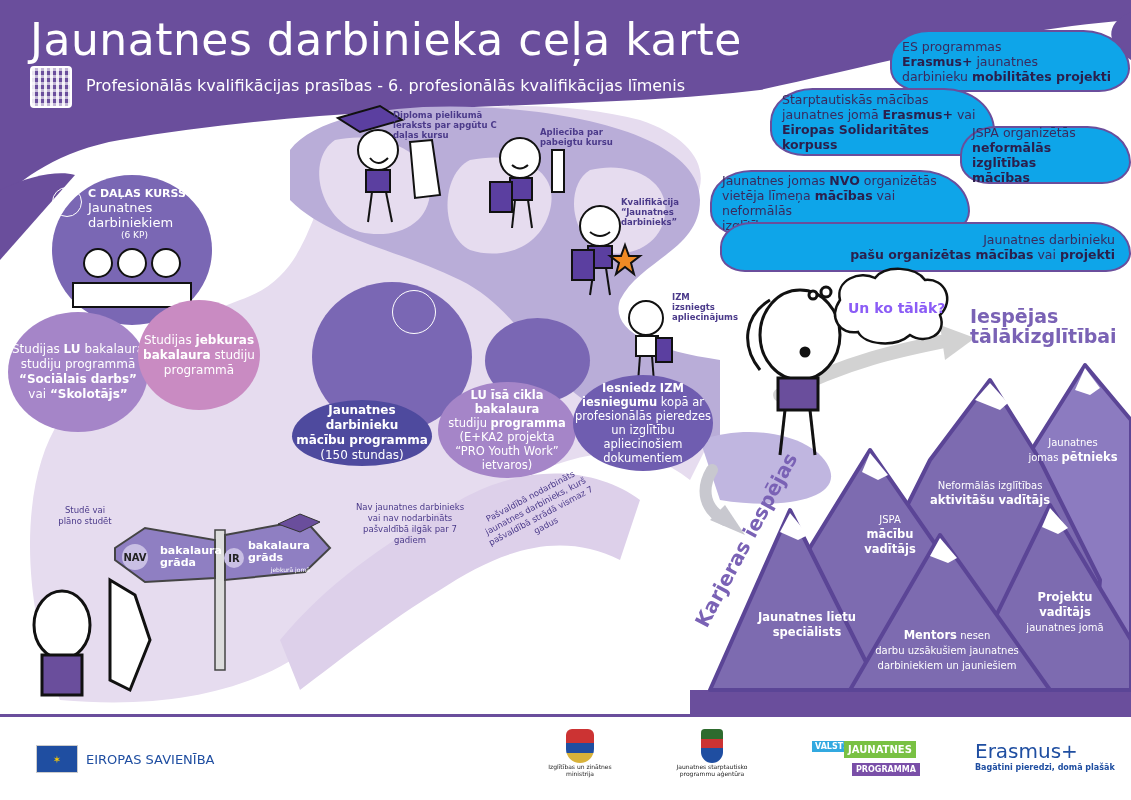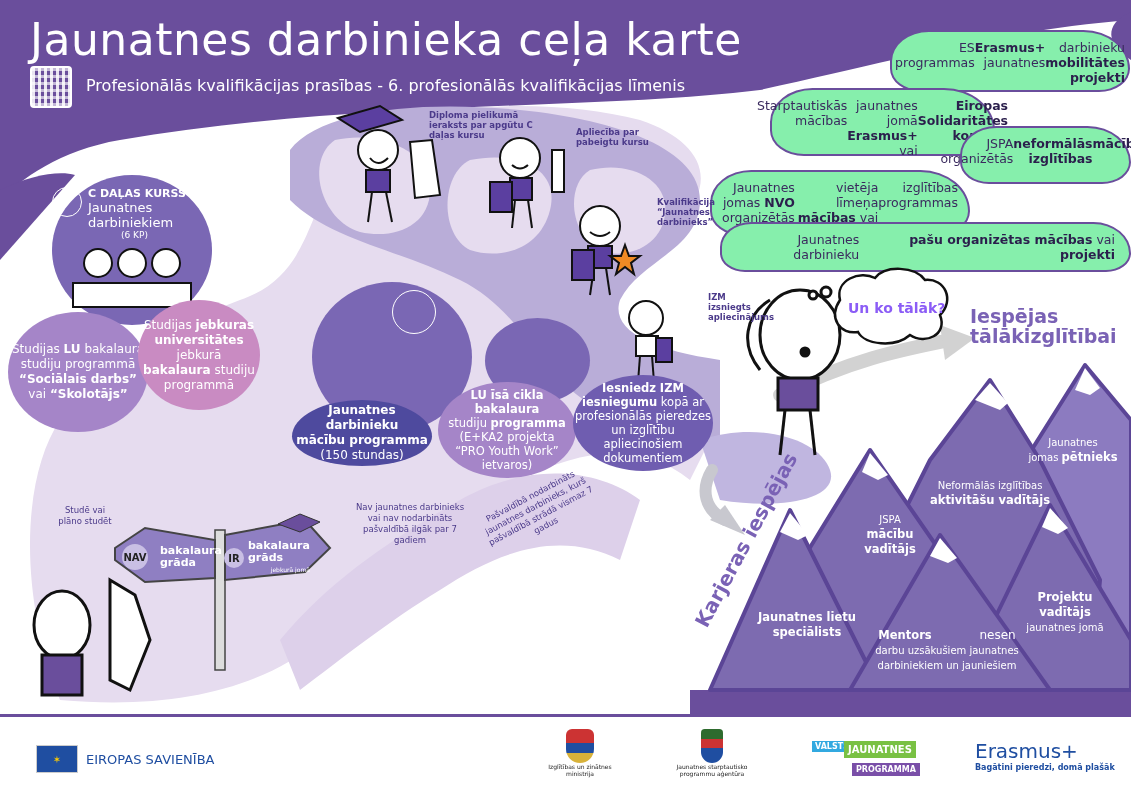--- a/index.html
+++ b/index.html
@@ -6,25 +6,25 @@
   html, body { width: 1131px; height: 800px; overflow: hidden; background: #ffffff; }
   body { font-family: "Liberation Sans", "DejaVu Sans", sans-serif; position: relative; color: #fff; }
   .abs { position: absolute; }
   .canvas { position: absolute; left: 0; top: 0; width: 1131px; height: 800px; }
   .header-title { left: 30px; top: 14px; font-size: 44px; font-weight: 400; color: #ffffff; letter-spacing: 0.5px; font-family: "DejaVu Sans", sans-serif; }
   .subtitle { left: 86px; top: 76px; font-size: 16px; color: #ffffff; font-family: "DejaVu Sans", sans-serif; }
   .qr { left: 30px; top: 66px; width: 42px; height: 42px; border: 2px solid #fff; border-radius: 4px;
         background:
           repeating-linear-gradient(90deg, rgba(255,255,255,.85) 0 3px, transparent 3px 6px),
           repeating-linear-gradient(0deg, rgba(255,255,255,.6) 0 3px, transparent 3px 7px); }
-  .cloud { background: #86efac; border: 2px solid #6a4e9c; color: #3a2a5e; border-radius: 50px 60px 40px 40px / 40px 50px 30px 30px;
-           text-align: right; font-size: 12.5px; line-height: 15px; font-family: "DejaVu Sans", sans-serif; padding: 8px 10px; display:flex; flex-direction:row; justify-content:center; }
+  .cloud { background: #0ea5e9; border: 2px solid #6a4e9c; color: #3a2a5e; border-radius: 50px 60px 40px 40px / 40px 50px 30px 30px;
+           text-align: left; font-size: 12.5px; line-height: 15px; font-family: "DejaVu Sans", sans-serif; padding: 8px 10px; display:flex; flex-direction:column; justify-content:center; }
   .cloud b { font-weight: 700; color: #2b1f4c; }
   .bubble { border-radius: 50%; text-align: center; display: flex; flex-direction: column; justify-content: center; align-items: center; font-family: "DejaVu Sans", sans-serif; }
-  .caption { color: #4b3a8a; font-size: 8.5px; font-weight: 700; line-height: 10px; font-family: "DejaVu Sans", sans-serif; margin-left: 36px; }
+  .caption { color: #4b3a8a; font-size: 8.5px; font-weight: 700; line-height: 10px; font-family: "DejaVu Sans", sans-serif; }
   .note { color: #4b3a8a; font-size: 8.5px; line-height: 11px; text-align: center; font-family: "DejaVu Sans", sans-serif; }
   .mtn-label { color: #fff; text-align: center; font-size: 11.5px; line-height: 15px; font-family: "DejaVu Sans", sans-serif; }
   .mtn-label b { font-weight: 700; }
   .footer-logo-text { color: #222; font-family: "DejaVu Sans", sans-serif; }
 </style>
 </head>
 <body>
 
 <svg class="canvas" viewBox="0 0 1131 800" width="1131" height="800">
 
@@ -190,21 +190,20 @@
 
 <div class="abs bubble" style="left:8px; top:312px; width:140px; height:120px; background:#a585c8; font-size:12px; line-height:15px;">
   <div><span>Studijas </span><b>LU</b><span> bakalaura</span></div>
   <div>studiju programmā</div>
   <div><b>“Sociālais darbs”</b></div>
   <div><span>vai </span><b>“Skolotājs”</b></div>
 </div>
 
 <div class="abs bubble" style="left:138px; top:300px; width:122px; height:110px; background:#c98bc2; font-size:12px; line-height:15px;">
   <div><span>Studijas </span><b>jebkuras</b></div>
-  <div><b>universitātes</b><span> jebkurā</span></div>
   <div><b>bakalaura</b><span> studiju</span></div>
   <div>programmā</div>
 </div>
 
 <div class="abs" style="left:312px; top:282px; width:160px; height:150px; background:#7a67b4; border-radius:50%;"></div>
 <div class="abs" style="left:392px; top:290px; width:44px; height:44px; border:1.5px solid #fff; border-radius:50%;"></div>
 <div class="abs bubble" style="left:292px; top:400px; width:140px; height:66px; background:#4e4a9e; border-radius:50% 50% 50% 50% / 55% 55% 45% 45%; font-size:12px; line-height:15px;">
   <div><b>Jaunatnes darbinieku</b></div>
   <div><b>mācību programma</b></div>
   <div>(150 stundas)</div>
@@ -268,21 +267,21 @@
 </div>
 <div class="abs mtn-label" style="left:1028px; top:435px; width:90px;">
   <div style="font-size:10px;">Jaunatnes</div>
   <div><span style="font-size:10px;">jomas </span><b>pētnieks</b></div>
 </div>
 <div class="abs mtn-label" style="left:1010px; top:590px; width:110px;">
   <div><b>Projektu vadītājs</b></div>
   <div style="font-size:10px;">jaunatnes jomā</div>
 </div>
 <div class="abs mtn-label" style="left:872px; top:628px; width:150px;">
-  <div><b>Mentors</b><span style="font-size:12px;padding-left:44px;"> nesen</span></div>
+  <div><b>Mentors</b><span style="font-size:10px;"> nesen</span></div>
   <div style="font-size:10px;">darbu uzsākušiem jaunatnes</div>
   <div style="font-size:10px;">darbiniekiem un jauniešiem</div>
 </div>
 
 <div class="abs" style="left:0; top:717px; width:1131px; height:83px; background:#fff;">
   <div class="abs" style="left:36px; top:28px; display:flex; align-items:center; gap:8px;">
     <div style="width:42px; height:28px; background:#1f4ea1; border:1px solid #ccc; display:flex; align-items:center; justify-content:center; color:#ffcc00; font-size:10px;">✶</div>
     <span class="footer-logo-text" style="color:#1f4ea1; font-size:13px;">EIROPAS SAVIENĪBA</span>
   </div>
   <div class="abs" style="left:545px; top:12px; width:70px; text-align:center;">

